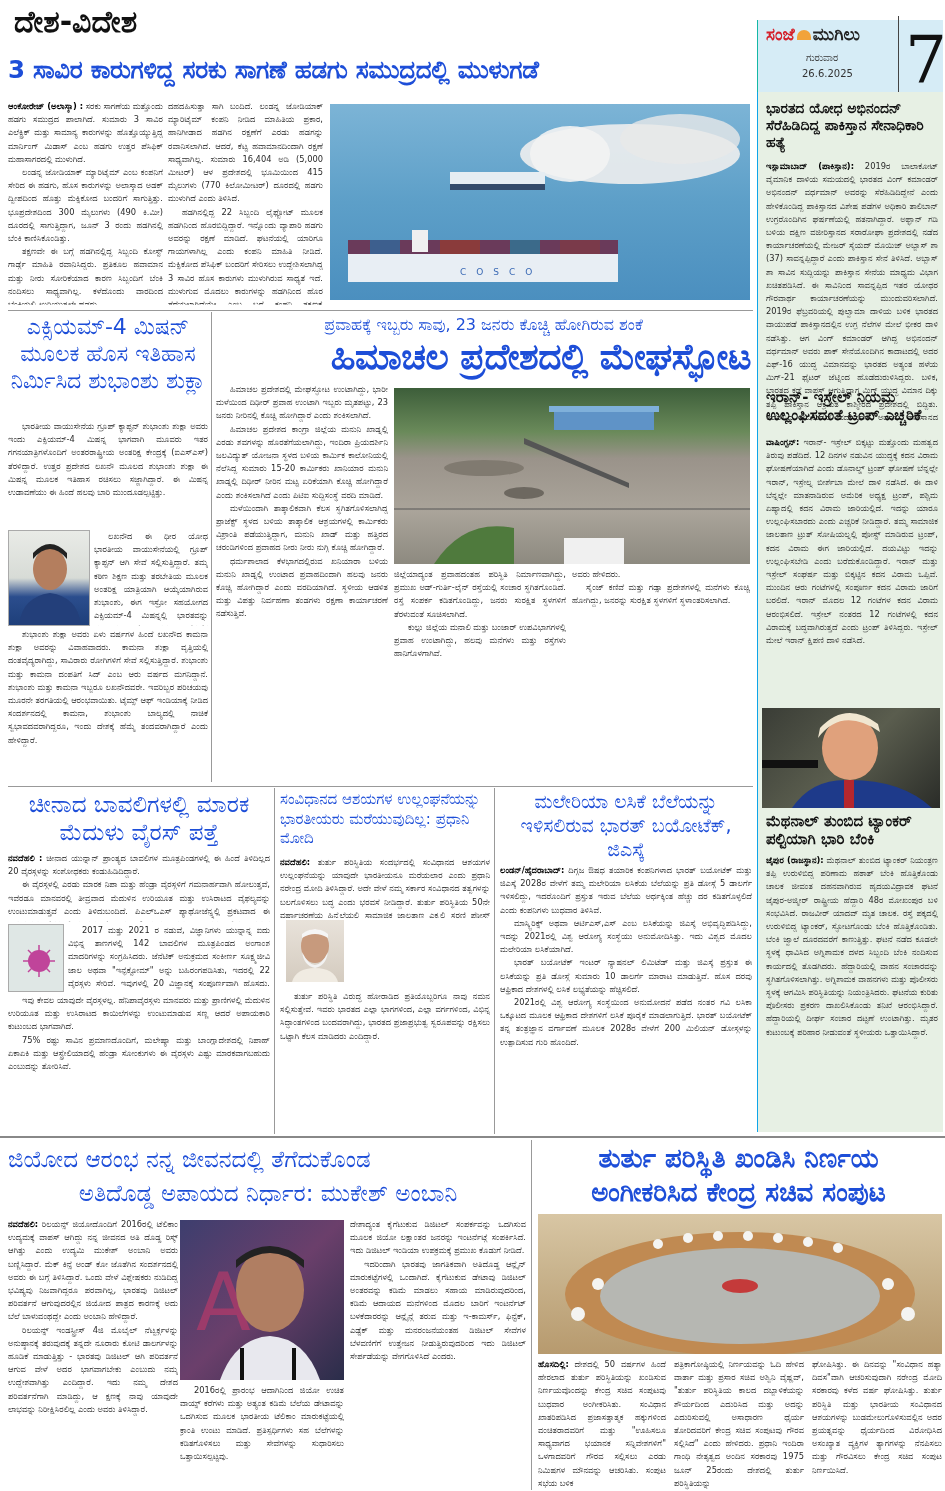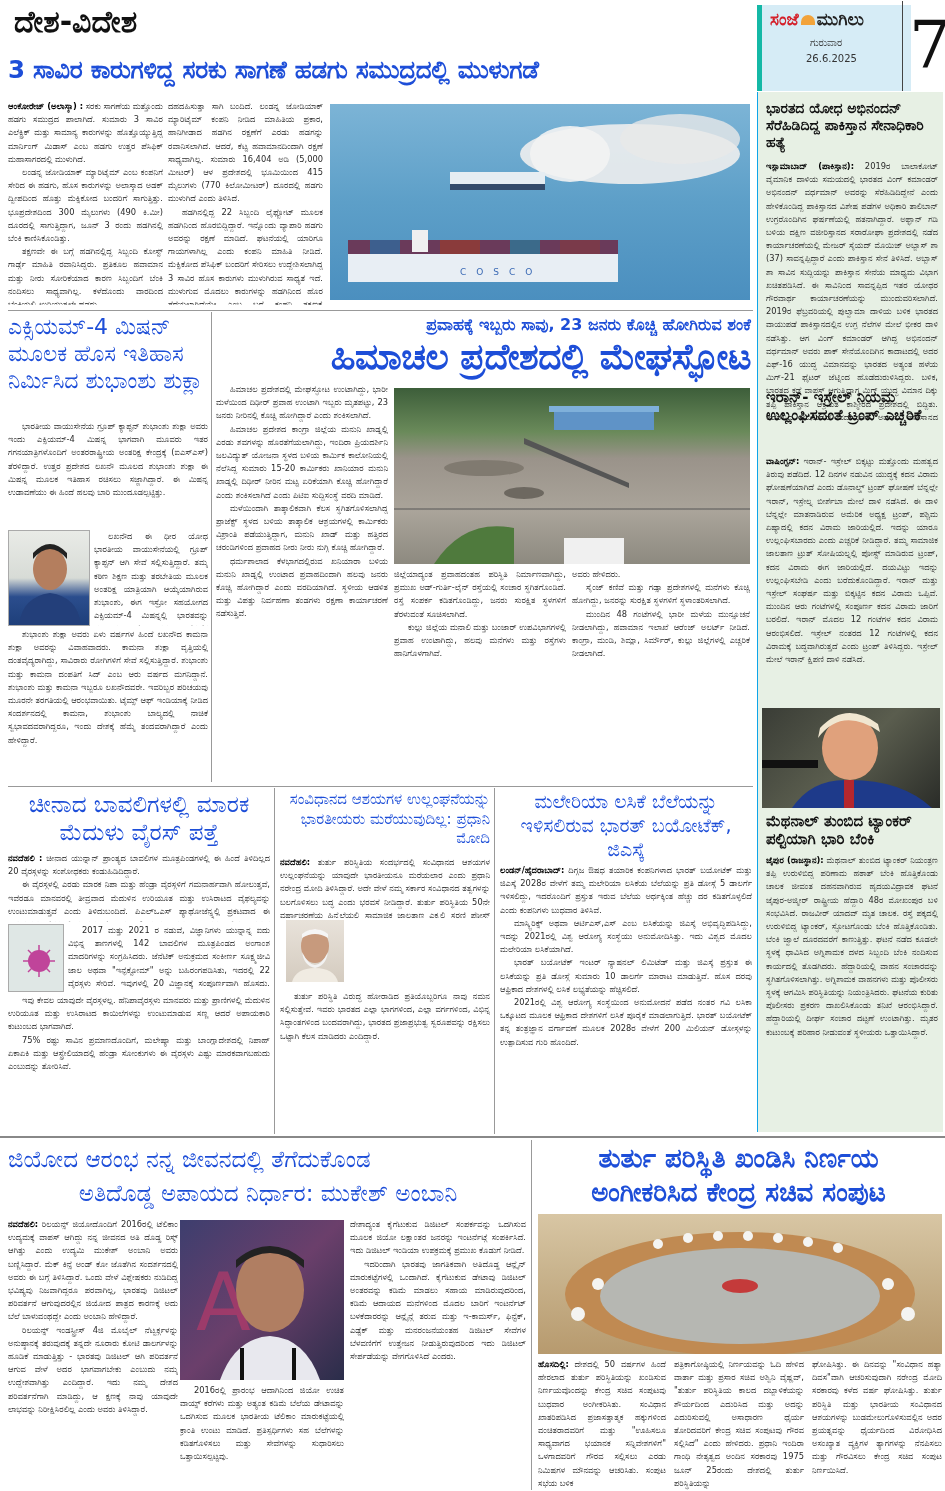--- a/index.html
+++ b/index.html
@@ -1,20 +1,20 @@
 <!DOCTYPE html>
 <html><head>
 <meta charset="utf-8">
 <style>
 *{box-sizing:border-box;margin:0;padding:0}
 html,body{width:945px;height:1491px;background:#fff;overflow:hidden}
 body{position:relative;font-family:"DejaVu Sans",sans-serif;color:#1a1a1a}
 .abs{position:absolute}
 .section{left:14px;top:4px;font-size:30px;font-weight:bold;color:#111}
-.mast{left:757px;top:5px;width:154px;height:86px;background:#d6ecf6;border-left:5px solid #14b8a6}
+.mast{left:757px;top:20px;width:186px;height:86px;background:#d6ecf6;border-left:1px solid #14b8a6}
 .mast .logo{position:absolute;left:8px;top:4px;font-size:17px;font-weight:bold}
 .mast .logo .red{color:#d4202a}
 .mast .logo .dark{color:#222}
 .mast .sun{display:inline-block;width:14px;height:10px;border-radius:7px 7px 0 0;background:#f2a33a;margin:0 2px;vertical-align:middle}
 .mast .day{position:absolute;left:48px;top:32px;font-size:10px;color:#333}
 .mast .date{position:absolute;left:44px;top:48px;font-size:10px;color:#333}
 .mast .pagenum{position:absolute;left:140px;top:-4px;font-family:"DejaVu Serif",serif;font-size:66px;color:#111;border-left:1px solid #444;padding-left:6px;line-height:90px}
 .hl{font-weight:bold;color:#1d4ed8;line-height:1.15}
 .body-text{font-size:8.3px;line-height:13.2px;color:#2a2a2a;text-align:justify;overflow:hidden}
 .body-text p{text-indent:14px}
@@ -62,40 +62,40 @@
     <rect x="40" y="136" width="30" height="14" fill="#3d5f8e"></rect>
     <rect x="110" y="136" width="40" height="14" fill="#8a3b3b"></rect>
     <rect x="180" y="136" width="30" height="14" fill="#3b6a8a"></rect>
     <rect x="230" y="136" width="40" height="14" fill="#7a3a4a"></rect>
     <rect x="82" y="126" width="16" height="22" fill="#f0f0f0"></rect>
     <text x="130" y="171" font-size="9" fill="#3b6ab5" font-family="DejaVu Sans" letter-spacing="10">COSCO</text>
   </svg>
 </div>
 <div class="abs rule-h" style="left:8px;top:310px;width:745px"></div>
 
-<div class="abs hl" style="left:8px;top:314px;width:200px;font-size:22px;line-height:1.22;font-weight:normal">ಎಕ್ಸಿಯಮ್-4 ಮಿಷನ್ ಮೂಲಕ ಹೊಸ ಇತಿಹಾಸ ನಿರ್ಮಿಸಿದ ಶುಭಾಂಶು ಶುಕ್ಲಾ</div>
+<div class="abs hl" style="left:8px;top:314px;width:200px;font-size:22px;text-align:center;line-height:1.22;font-weight:normal">ಎಕ್ಸಿಯಮ್-4 ಮಿಷನ್ ಮೂಲಕ ಹೊಸ ಇತಿಹಾಸ ನಿರ್ಮಿಸಿದ ಶುಭಾಂಶು ಶುಕ್ಲಾ</div>
 <div class="abs body-text" style="left:8px;top:420px;width:200px;height:110px">
   <p>ಭಾರತೀಯ ವಾಯುಸೇನೆಯ ಗ್ರೂಪ್ ಕ್ಯಾಪ್ಟನ್ ಶುಭಾಂಶು ಶುಕ್ಲಾ ಅವರು ಇಂದು ಎಕ್ಸಿಯಮ್-4 ಮಿಷನ್ನ ಭಾಗವಾಗಿ ಮೂವರು ಇತರ ಗಗನಯಾತ್ರಿಗಳೊಂದಿಗೆ ಅಂತರರಾಷ್ಟ್ರೀಯ ಅಂತರಿಕ್ಷ ಕೇಂದ್ರಕ್ಕೆ (ಐಎಸ್ಎಸ್) ತೆರಳಿದ್ದಾರೆ. ಉತ್ತರ ಪ್ರದೇಶದ ಲಖನೌ ಮೂಲದ ಶುಭಾಂಶು ಶುಕ್ಲಾ ಈ ಮಿಷನ್ನ ಮೂಲಕ ಇತಿಹಾಸ ರಚಿಸಲು ಸಜ್ಜಾಗಿದ್ದಾರೆ. ಈ ಮಿಷನ್ನ ಉಡಾವಣೆಯು ಈ ಹಿಂದೆ ಹಲವು ಬಾರಿ ಮುಂದೂಡಲ್ಪಟ್ಟಿತ್ತು.</p>
 </div>
 <div class="abs photo" style="left:8px;top:530px;width:82px;height:96px;background:linear-gradient(180deg,#e9ebe7 0%,#d7dbd6 50%,#2b4d8d 70%,#1e3f7a 100%);border:1px solid #aaa">
   <svg width="82" height="96">
       <ellipse cx="41" cy="38" rx="17" ry="21" fill="#b47e5e"></ellipse>
       <path d="M24 28 Q41 8 58 28 L58 22 Q41 4 24 22 Z" fill="#222"></path>
       <path d="M10 96 Q12 66 41 62 Q70 66 72 96 Z" fill="#233f7a"></path>
     </svg>
 </div>
 <div class="abs body-text" style="left:94px;top:530px;width:114px;height:96px">
   <p>ಲಖನೌದ ಈ ಧೀರ ಯೋಧ ಭಾರತೀಯ ವಾಯುಸೇನೆಯಲ್ಲಿ ಗ್ರೂಪ್ ಕ್ಯಾಪ್ಟನ್ ಆಗಿ ಸೇವೆ ಸಲ್ಲಿಸುತ್ತಿದ್ದಾರೆ. ತಮ್ಮ ಕಠಿಣ ಶಿಕ್ಷಣ ಮತ್ತು ತರಬೇತಿಯ ಮೂಲಕ ಅಂತರಿಕ್ಷ ಯಾತ್ರಿಯಾಗಿ ಆಯ್ಕೆಯಾಗಿರುವ ಶುಭಾಂಶು, ಈಗ ಇಸ್ರೋ ಸಹಯೋಗದ ಎಕ್ಸಿಯಮ್-4 ಮಿಷನ್ನಲ್ಲಿ ಭಾರತವನ್ನು ಪ್ರತಿನಿಧಿಸುತ್ತಿದ್ದಾರೆ. ತಮ್ಮ ಶೈಕ್ಷಣಿಕ ಜೀವನದಿಂದಲೂ ಶ್ರೇಷ್ಠ ಸಾಧನೆಗೈದ ಶುಭಾಂಶು, ಲಕ್ಷಾಂತರ ಯುವಕರಿಗೆ ಸ್ಫೂರ್ತಿಯ ಮೂಲವಾಗಿದ್ದಾರೆ. ಶುಭಾಂಶು ಶುಕ್ಲಾ ಅವರ ತಂದೆ ಶಂಭೂ ದಯಾಳ್ ಶುಕ್ಲಾ ನಿವೃತ್ತ ಸರ್ಕಾರಿ ಅಧಿಕಾರಿಯಾಗಿದ್ದರೆ, ತಾಯಿ ಆಶಾ ಶುಕ್ಲಾ ಗೃಹಿಣಿಯಾಗಿದ್ದಾರೆ. ಮೂವರು ಒಡಹುಟ್ಟಿದವರಲ್ಲಿ ಶುಭಾಂಶು ಕಿರಿಯವರು.</p>
 </div>
 <div class="abs body-text" style="left:8px;top:628px;width:200px;height:152px">
   <p>ಶುಭಾಂಶು ಶುಕ್ಲಾ ಅವರು ಏಳು ವರ್ಷಗಳ ಹಿಂದೆ ಲಖನೌದ ಕಾಮನಾ ಶುಕ್ಲಾ ಅವರನ್ನು ವಿವಾಹವಾದರು. ಕಾಮನಾ ಶುಕ್ಲಾ ವೃತ್ತಿಯಲ್ಲಿ ದಂತವೈದ್ಯರಾಗಿದ್ದು, ಸಾವಿರಾರು ರೋಗಿಗಳಿಗೆ ಸೇವೆ ಸಲ್ಲಿಸುತ್ತಿದ್ದಾರೆ. ಶುಭಾಂಶು ಮತ್ತು ಕಾಮನಾ ದಂಪತಿಗೆ ಸಿದ್ ಎಂಬ ಆರು ವರ್ಷದ ಮಗನಿದ್ದಾನೆ. ಶುಭಾಂಶು ಮತ್ತು ಕಾಮನಾ ಇಬ್ಬರೂ ಲಖನೌದವರೇ. ಇವರಿಬ್ಬರ ಪರಿಚಯವು ಮೂರನೇ ತರಗತಿಯಲ್ಲಿ ಆರಂಭವಾಯಿತು. ಟೈಮ್ಸ್ ಆಫ್ ಇಂಡಿಯಾಕ್ಕೆ ನೀಡಿದ ಸಂದರ್ಶನದಲ್ಲಿ ಕಾಮನಾ, ಶುಭಾಂಶು ಬಾಲ್ಯದಲ್ಲಿ ನಾಚಿಕೆ ಸ್ವಭಾವದವರಾಗಿದ್ದರೂ, ಇಂದು ದೇಶಕ್ಕೆ ಹೆಮ್ಮೆ ತಂದವರಾಗಿದ್ದಾರೆ ಎಂದು ಹೇಳಿದ್ದಾರೆ.</p>
 </div>
 <div class="abs rule-v" style="left:211px;top:312px;height:470px"></div>
 
-<div class="abs hl" style="left:216px;top:316px;width:535px;font-size:16px;text-align:right;font-weight:bold">ಪ್ರವಾಹಕ್ಕೆ ಇಬ್ಬರು ಸಾವು, 23 ಜನರು ಕೊಚ್ಚಿ ಹೋಗಿರುವ ಶಂಕೆ</div>
+<div class="abs hl" style="left:216px;top:316px;width:535px;font-size:16px;text-align:center;font-weight:normal">ಪ್ರವಾಹಕ್ಕೆ ಇಬ್ಬರು ಸಾವು, 23 ಜನರು ಕೊಚ್ಚಿ ಹೋಗಿರುವ ಶಂಕೆ</div>
 <div class="abs hl" style="left:216px;top:336px;width:535px;font-size:36px;text-align:right;font-weight:700;letter-spacing:-0.5px">ಹಿಮಾಚಲ ಪ್ರದೇಶದಲ್ಲಿ ಮೇಘಸ್ಫೋಟ</div>
 <div class="abs body-text" style="left:216px;top:383px;width:172px;height:400px">
   <p>ಹಿಮಾಚಲ ಪ್ರದೇಶದಲ್ಲಿ ಮೇಘಸ್ಫೋಟ ಉಂಟಾಗಿದ್ದು, ಭಾರೀ ಮಳೆಯಿಂದ ದಿಢೀರ್ ಪ್ರವಾಹ ಉಂಟಾಗಿ ಇಬ್ಬರು ಮೃತಪಟ್ಟು, 23 ಜನರು ನೀರಿನಲ್ಲಿ ಕೊಚ್ಚಿ ಹೋಗಿದ್ದಾರೆ ಎಂದು ಶಂಕಿಸಲಾಗಿದೆ.</p>
   <p>ಹಿಮಾಚಲ ಪ್ರದೇಶದ ಕಾಂಗ್ರಾ ಜಿಲ್ಲೆಯ ಮನುನಿ ಖಾಡ್ನಲ್ಲಿ ಎರಡು ಶವಗಳನ್ನು ಹೊರತೆಗೆಯಲಾಗಿದ್ದು, ಇಂದಿರಾ ಪ್ರಿಯದರ್ಶಿನಿ ಜಲವಿದ್ಯುತ್ ಯೋಜನಾ ಸ್ಥಳದ ಬಳಿಯ ಕಾರ್ಮಿಕ ಕಾಲೋನಿಯಲ್ಲಿ ನೆಲೆಸಿದ್ದ ಸುಮಾರು 15-20 ಕಾರ್ಮಿಕರು ಖಾನಿಯಾರ ಮನುನಿ ಖಾಡ್ನಲ್ಲಿ ದಿಢೀರ್ ನೀರಿನ ಮಟ್ಟ ಏರಿಕೆಯಾಗಿ ಕೊಚ್ಚಿ ಹೋಗಿದ್ದಾರೆ ಎಂದು ಶಂಕಿಸಲಾಗಿದೆ ಎಂದು ಪಿಟಿಐ ಸುದ್ದಿಸಂಸ್ಥೆ ವರದಿ ಮಾಡಿದೆ.</p>
   <p>ಮಳೆಯಿಂದಾಗಿ ತಾತ್ಕಾಲಿಕವಾಗಿ ಕೆಲಸ ಸ್ಥಗಿತಗೊಳಿಸಲಾಗಿದ್ದ ಪ್ರಾಜೆಕ್ಟ್ ಸ್ಥಳದ ಬಳಿಯ ತಾತ್ಕಾಲಿಕ ಆಶ್ರಯಗಳಲ್ಲಿ ಕಾರ್ಮಿಕರು ವಿಶ್ರಾಂತಿ ಪಡೆಯುತ್ತಿದ್ದಾಗ, ಮನುನಿ ಖಾಡ್ ಮತ್ತು ಹತ್ತಿರದ ಚರಂಡಿಗಳಿಂದ ಪ್ರವಾಹದ ನೀರು ನೀರು ನುಗ್ಗಿ ಕೊಚ್ಚಿ ಹೋಗಿದ್ದಾರೆ.</p>
   <p>ಧರ್ಮಶಾಲಾದ ಕೆಳಭಾಗದಲ್ಲಿರುವ ಖನಿಯಾರಾ ಬಳಿಯ ಮನುನಿ ಖಾಡ್ನಲ್ಲಿ ಉಂಟಾದ ಪ್ರವಾಹದಿಂದಾಗಿ ಹಲವು ಜನರು ಕೊಚ್ಚಿ ಹೋಗಿದ್ದಾರೆ ಎಂದು ವರದಿಯಾಗಿದೆ. ಸ್ಥಳೀಯ ಆಡಳಿತ ಮತ್ತು ವಿಪತ್ತು ನಿರ್ವಹಣಾ ತಂಡಗಳು ರಕ್ಷಣಾ ಕಾರ್ಯಾಚರಣೆ ನಡೆಸುತ್ತಿವೆ.</p>
 </div>
 <div class="abs photo" style="left:394px;top:388px;width:356px;height:176px;background:linear-gradient(180deg,#3d5e3a 0%,#6a8a5a 25%,#9a938a 40%,#aaa49a 70%,#8d8a80 100%)">
   <svg width="356" height="176">
     <rect x="160" y="20" width="100" height="22" fill="#5f93c7"></rect>
@@ -108,21 +108,20 @@
     <path d="M40 176 Q70 130 120 140 L120 176 Z" fill="#4f7a3d"></path>
   </svg>
 </div>
 <div class="abs body-text" style="left:394px;top:568px;width:172px;height:215px">
   <p class="first">ಜಿಲ್ಲೆಯಾದ್ಯಂತ ಪ್ರವಾಹದಂತಹ ಪರಿಸ್ಥಿತಿ ನಿರ್ಮಾಣವಾಗಿದ್ದು, ಪ್ರಮುಖ ಅಡ್-ಗುರ್ತಿ-ಲೈನ್ ರಸ್ತೆಯಲ್ಲಿ ಸಂಚಾರ ಸ್ಥಗಿತಗೊಂಡಿದೆ. ರಸ್ತೆ ಸಂಪರ್ಕ ಕಡಿತಗೊಂಡಿದ್ದು, ಜನರು ಸುರಕ್ಷಿತ ಸ್ಥಳಗಳಿಗೆ ತೆರಳುವಂತೆ ಸೂಚಿಸಲಾಗಿದೆ.</p>
   <p>ಕುಲ್ಲು ಜಿಲ್ಲೆಯ ಮನಾಲಿ ಮತ್ತು ಬಂಜಾರ್ ಉಪವಿಭಾಗಗಳಲ್ಲಿ ಪ್ರವಾಹ ಉಂಟಾಗಿದ್ದು, ಹಲವು ಮನೆಗಳು ಮತ್ತು ರಸ್ತೆಗಳು ಹಾನಿಗೊಳಗಾಗಿವೆ.</p>
 </div>
 <div class="abs body-text" style="left:572px;top:568px;width:178px;height:215px">
   <p class="first">ಅವರು ಹೇಳಿದರು.</p>
   <p>ಸೈಂಜ್ ಕಣಿವೆ ಮತ್ತು ಗಡ್ಸಾ ಪ್ರದೇಶಗಳಲ್ಲಿ ಮನೆಗಳು ಕೊಚ್ಚಿ ಹೋಗಿದ್ದು, ಜನರನ್ನು ಸುರಕ್ಷಿತ ಸ್ಥಳಗಳಿಗೆ ಸ್ಥಳಾಂತರಿಸಲಾಗಿದೆ.</p>
-  <p>ಮುಂದಿನ 48 ಗಂಟೆಗಳಲ್ಲಿ ಭಾರೀ ಮಳೆಯ ಮುನ್ಸೂಚನೆ ನೀಡಲಾಗಿದ್ದು, ಹವಾಮಾನ ಇಲಾಖೆ ಆರೆಂಜ್ ಅಲರ್ಟ್ ನೀಡಿದೆ. ಕಾಂಗ್ರಾ, ಮಂಡಿ, ಶಿಮ್ಲಾ, ಸಿರ್ಮೌರ್, ಕುಲ್ಲು ಜಿಲ್ಲೆಗಳಲ್ಲಿ ಎಚ್ಚರಿಕೆ ನೀಡಲಾಗಿದೆ.</p>
 </div>
 <div class="abs rule-h" style="left:8px;top:786px;width:745px"></div>
 
 <div class="abs hl" style="left:8px;top:790px;width:262px;font-size:23px;text-align:center;font-weight:normal;line-height:1.22">ಚೀನಾದ ಬಾವಲಿಗಳಲ್ಲಿ ಮಾರಕ ಮೆದುಳು ವೈರಸ್ ಪತ್ತೆ</div>
 <div class="abs body-text" style="left:8px;top:852px;width:262px;height:70px">
   <p class="first"><span class="dl">ನವದೆಹಲಿ :</span> <span>ಚೀನಾದ ಯುನ್ನಾನ್ ಪ್ರಾಂತ್ಯದ ಬಾವಲಿಗಳ ಮೂತ್ರಪಿಂಡಗಳಲ್ಲಿ ಈ ಹಿಂದೆ ತಿಳಿದಿಲ್ಲದ 20 ವೈರಸ್ಗಳನ್ನು ಸಂಶೋಧಕರು ಕಂಡುಹಿಡಿದಿದ್ದಾರೆ.</span></p>
   <p>ಈ ವೈರಸ್ಗಳಲ್ಲಿ ಎರಡು ಮಾರಕ ನಿಪಾ ಮತ್ತು ಹೆಂಡ್ರಾ ವೈರಸ್ಗಳಿಗೆ ಗಮನಾರ್ಹವಾಗಿ ಹೋಲುತ್ತವೆ, ಇವೆರಡೂ ಮಾನವರಲ್ಲಿ ತೀವ್ರವಾದ ಮೆದುಳಿನ ಉರಿಯೂತ ಮತ್ತು ಉಸಿರಾಟದ ವೈಫಲ್ಯವನ್ನು ಉಂಟುಮಾಡುತ್ತವೆ ಎಂದು ತಿಳಿದುಬಂದಿದೆ. ಪಿಎಲ್ಒಎಸ್ ಪ್ಯಾಥೋಜೆನ್ಸ್ನಲ್ಲಿ ಪ್ರಕಟವಾದ ಈ ಅಧ್ಯಯನವು ವೈರಸ್ಗಳಿಗೆ ಮಾತ್ರವಲ್ಲದೆ, ಅವು ಎಲ್ಲಿ ಕಂಡುಬಂದವು ಎಂಬುದರ ಬಗ್ಗೆಯೂ ಗಮನ ಸೆಳೆದಿದೆ. ಮೂತ್ರವನ್ನು ಉತ್ಪಾದಿಸುವ ಅಂಗ, ಈ ವೈರಸ್ಗಳು ಹೇಗೆ ಹರಡಬಹುದು ಎಂಬುದರ ಬಗ್ಗೆ ಕಳವಳವನ್ನು ಹುಟ್ಟುಹಾಕಿದೆ.</p>
 </div>
 <div class="abs photo" style="left:8px;top:924px;width:56px;height:68px;background:#dfe7e5;border:1px solid #aaa">
   <svg width="56" height="68">
@@ -137,21 +136,21 @@
 </div>
 <div class="abs body-text" style="left:68px;top:924px;width:202px;height:68px">
   <p>2017 ಮತ್ತು 2021 ರ ನಡುವೆ, ವಿಜ್ಞಾನಿಗಳು ಯುನ್ನಾನ್ನ ಐದು ವಿಭಿನ್ನ ತಾಣಗಳಲ್ಲಿ 142 ಬಾವಲಿಗಳ ಮೂತ್ರಪಿಂಡದ ಅಂಗಾಂಶ ಮಾದರಿಗಳನ್ನು ಸಂಗ್ರಹಿಸಿದರು. ಜೆನೆಟಿಕ್ ಅನುಕ್ರಮದ ಸಂಕೀರ್ಣ ಸೂಕ್ಷ್ಮಜೀವಿ ಜಾಲ ಅಥವಾ "ಇನ್ಫೆಕ್ಟೋಮ್" ಅನ್ನು ಬಹಿರಂಗಪಡಿಸಿತು, ಇದರಲ್ಲಿ 22 ವೈರಸ್ಗಳು ಸೇರಿವೆ. ಇವುಗಳಲ್ಲಿ 20 ವಿಜ್ಞಾನಕ್ಕೆ ಸಂಪೂರ್ಣವಾಗಿ ಹೊಸದು. ಯುನ್ನಾನ್ ಬ್ಯಾಟ್ ಹೆನಿಪಾವೈರಸ್ 1 ಮತ್ತು 2 ಎಂದು ಹೆಸರಿಸಲಾದ ಎರಡು ಹೆನಿಪಾವೈರಸ್ಗಳು ಅತ್ಯಂತ ಗಮನಾರ್ಹವಾಗಿವೆ, ಇವು ನಿರ್ಣಾಯಕ ಪ್ರೋಟೀನ್ಗಳಲ್ಲಿ ಹೆಂಡ್ರಾ ಮತ್ತು ನಿಪಾ ವೈರಸ್ಗಳಿಗೆ 71% ರಷ್ಟು ಹೋಲಿಕೆಯನ್ನು ತೋರಿಸಿವೆ.</p>
 </div>
 <div class="abs body-text" style="left:8px;top:994px;width:262px;height:140px">
   <p>ಇವು ಕೇವಲ ಯಾವುದೇ ವೈರಸ್ಗಳಲ್ಲ. ಹೆನಿಪಾವೈರಸ್ಗಳು ಮಾನವರು ಮತ್ತು ಪ್ರಾಣಿಗಳಲ್ಲಿ ಮೆದುಳಿನ ಉರಿಯೂತ ಮತ್ತು ಉಸಿರಾಟದ ಕಾಯಿಲೆಗಳನ್ನು ಉಂಟುಮಾಡುವ ಸಣ್ಣ ಆದರೆ ಅಪಾಯಕಾರಿ ಕುಟುಂಬದ ಭಾಗವಾಗಿದೆ.</p>
   <p>75% ರಷ್ಟು ಸಾವಿನ ಪ್ರಮಾಣದೊಂದಿಗೆ, ಮಲೇಷ್ಯಾ ಮತ್ತು ಬಾಂಗ್ಲಾದೇಶದಲ್ಲಿ ನಿಪಾಹ್ ಏಕಾಏಕಿ ಮತ್ತು ಆಸ್ಟ್ರೇಲಿಯಾದಲ್ಲಿ ಹೆಂಡ್ರಾ ಸೋಂಕುಗಳು ಈ ವೈರಸ್ಗಳು ಎಷ್ಟು ಮಾರಕವಾಗಬಹುದು ಎಂಬುದನ್ನು ತೋರಿಸಿವೆ.</p>
 </div>
 <div class="abs rule-v" style="left:274px;top:788px;height:346px"></div>
 
-<div class="abs hl" style="left:280px;top:790px;width:210px;font-size:15px;text-align:right;font-weight:normal;line-height:1.3">ಸಂವಿಧಾನದ ಆಶಯಗಳ ಉಲ್ಲಂಘನೆಯನ್ನು ಭಾರತೀಯರು ಮರೆಯುವುದಿಲ್ಲ: ಪ್ರಧಾನಿ ಮೋದಿ</div>
+<div class="abs hl" style="left:280px;top:790px;width:210px;font-size:15px;text-align:left;font-weight:normal;line-height:1.3">ಸಂವಿಧಾನದ ಆಶಯಗಳ ಉಲ್ಲಂಘನೆಯನ್ನು ಭಾರತೀಯರು ಮರೆಯುವುದಿಲ್ಲ: ಪ್ರಧಾನಿ ಮೋದಿ</div>
 <div class="abs body-text" style="left:280px;top:856px;width:210px;height:62px">
   <p class="first"><span class="dl">ನವದೆಹಲಿ:</span> <span>ತುರ್ತು ಪರಿಸ್ಥಿತಿಯ ಸಂದರ್ಭದಲ್ಲಿ ಸಂವಿಧಾನದ ಆಶಯಗಳ ಉಲ್ಲಂಘನೆಯನ್ನು ಯಾವುದೇ ಭಾರತೀಯನೂ ಮರೆಯಲಾರ ಎಂದು ಪ್ರಧಾನಿ ನರೇಂದ್ರ ಮೋದಿ ತಿಳಿಸಿದ್ದಾರೆ. ಅದೇ ವೇಳೆ ನಮ್ಮ ಸರ್ಕಾರ ಸಂವಿಧಾನದ ತತ್ವಗಳನ್ನು ಬಲಗೊಳಿಸಲು ಬದ್ಧ ಎಂದು ಭರವಸೆ ನೀಡಿದ್ದಾರೆ. ತುರ್ತು ಪರಿಸ್ಥಿತಿಯ 50ನೇ ವರ್ಷಾಚರಣೆಯ ಹಿನ್ನೆಲೆಯಲ್ಲಿ ಸಾಮಾಜಿಕ ಜಾಲತಾಣ ಎಕ್ಸ್ನಲ್ಲಿ ಸರಣಿ ಪೋಸ್ಟ್ ಮಾಡಿರುವ ಪ್ರಧಾನಿ ಮೋದಿ, ಭಾರತದ ಪ್ರಜಾಪ್ರಭುತ್ವದ ಇತಿಹಾಸದಲ್ಲಿ ಇದೊಂದು ಕರಾಳ ಅಧ್ಯಾಯ ಎಂದು ಬಣ್ಣಿಸಿದ್ದಾರೆ. ತುರ್ತು ಪರಿಸ್ಥಿತಿಯ ಸಂದರ್ಭದಲ್ಲಿ ಸಂವಿಧಾನದ ಮೌಲ್ಯಗಳನ್ನು ಬದಿಗಿಡಲಾಯಿತು. ಮೂಲಭೂತ ಹಕ್ಕುಗಳನ್ನು ಅಮಾನತುಗೊಳಿಸಲಾಯಿತು. ಪತ್ರಿಕಾ ಸ್ವಾತಂತ್ರ್ಯವನ್ನು ಹತ್ತಿಕ್ಕಲಾಯಿತು. ಅನೇಕ ರಾಜಕೀಯ ನಾಯಕರು, ಸಾಮಾಜಿಕ ಕಾರ್ಯಕರ್ತರು, ವಿದ್ಯಾರ್ಥಿಗಳು ಮತ್ತು ಸಾಮಾನ್ಯ ನಾಗರಿಕರನ್ನು ಜೈಲಿಗೆ ಹಾಕಲಾಯಿತು. ಆ ಸಮಯದಲ್ಲಿ ಅಧಿಕಾರದಲ್ಲಿದ್ದ ಕಾಂಗ್ರೆಸ್ ಸರ್ಕಾರ ಪ್ರಜಾಪ್ರಭುತ್ವವನ್ನು ಬಂಧನದಲ್ಲಿರಿಸಿತು ಎಂದು ಅವರು ಟೀಕಿಸಿದ್ದಾರೆ.</span></p>
 </div>
 <div class="abs photo" style="left:286px;top:920px;width:58px;height:62px;background:linear-gradient(180deg,#e8e2da 0%,#d4cbbf 100%)">
   <svg width="58" height="62">
       <ellipse cx="29" cy="26" rx="14" ry="17" fill="#c79a7d"></ellipse>
       <path d="M16 32 Q29 58 42 32 Q40 46 29 48 Q18 46 16 32 Z" fill="#f2f2f2"></path>
       <path d="M16 14 Q29 4 42 14 L42 18 Q29 10 16 18 Z" fill="#f5f5f5"></path>
       <path d="M6 62 Q10 48 29 48 Q48 48 52 62 Z" fill="#f0ebe2"></path>
     </svg>
@@ -169,21 +168,21 @@
   <p>ಭಾರತ್ ಬಯೋಟೆಕ್ ಇಂಟರ್ ನ್ಯಾಷನಲ್ ಲಿಮಿಟೆಡ್ ಮತ್ತು ಜಿಎಸ್ಕೆ ಪ್ರಸ್ತುತ ಈ ಲಸಿಕೆಯನ್ನು ಪ್ರತಿ ಡೋಸ್ಗೆ ಸುಮಾರು 10 ಡಾಲರ್ಗೆ ಮಾರಾಟ ಮಾಡುತ್ತಿವೆ. ಹೊಸ ದರವು ಆಫ್ರಿಕಾದ ದೇಶಗಳಲ್ಲಿ ಲಸಿಕೆ ಲಭ್ಯತೆಯನ್ನು ಹೆಚ್ಚಿಸಲಿದೆ.</p>
   <p>2021ರಲ್ಲಿ ವಿಶ್ವ ಆರೋಗ್ಯ ಸಂಸ್ಥೆಯಿಂದ ಅನುಮೋದನೆ ಪಡೆದ ನಂತರ ಗವಿ ಲಸಿಕಾ ಒಕ್ಕೂಟದ ಮೂಲಕ ಆಫ್ರಿಕಾದ ದೇಶಗಳಿಗೆ ಲಸಿಕೆ ಪೂರೈಕೆ ಮಾಡಲಾಗುತ್ತಿದೆ. ಭಾರತ್ ಬಯೋಟೆಕ್ ತನ್ನ ತಂತ್ರಜ್ಞಾನ ವರ್ಗಾವಣೆ ಮೂಲಕ 2028ರ ವೇಳೆಗೆ 200 ಮಿಲಿಯನ್ ಡೋಸ್ಗಳನ್ನು ಉತ್ಪಾದಿಸುವ ಗುರಿ ಹೊಂದಿದೆ.</p>
 </div>
 
 <div class="abs sidebar">
   <div class="abs sb-h" style="left:8px;top:8px;width:172px;font-size:14px">ಭಾರತದ ಯೋಧ ಅಭಿನಂದನ್ ಸೆರೆಹಿಡಿದಿದ್ದ ಪಾಕಿಸ್ತಾನ ಸೇನಾಧಿಕಾರಿ ಹತ್ಯೆ</div>
   <div class="abs body-text" style="left:8px;top:68px;width:172px;height:260px">
     <p class="first"><span class="dl">ಇಸ್ಲಾಮಾಬಾದ್ (ಪಾಕಿಸ್ತಾನ):</span> <span>2019ರ ಬಾಲಾಕೋಟ್ ವೈಮಾನಿಕ ದಾಳಿಯ ಸಮಯದಲ್ಲಿ ಭಾರತದ ವಿಂಗ್ ಕಮಾಂಡರ್ ಅಭಿನಂದನ್ ವರ್ಧಮಾನ್ ಅವರನ್ನು ಸೆರೆಹಿಡಿದಿದ್ದೇನೆ ಎಂದು ಹೇಳಿಕೊಂಡಿದ್ದ ಪಾಕಿಸ್ತಾನದ ವಿಶೇಷ ಪಡೆಗಳ ಅಧಿಕಾರಿ ತಾಲಿಬಾನ್ ಉಗ್ರರೊಂದಿಗಿನ ಘರ್ಷಣೆಯಲ್ಲಿ ಹತನಾಗಿದ್ದಾರೆ. ಅಫ್ಘಾನ್ ಗಡಿ ಬಳಿಯ ದಕ್ಷಿಣ ವಜೀರಿಸ್ತಾನದ ಸರಾರೋಘಾ ಪ್ರದೇಶದಲ್ಲಿ ನಡೆದ ಕಾರ್ಯಾಚರಣೆಯಲ್ಲಿ ಮೇಜರ್ ಸೈಯದ್ ಮೊಯಿಜ್ ಅಬ್ಬಾಸ್ ಶಾ (37) ಸಾವನ್ನಪ್ಪಿದ್ದಾರೆ ಎಂದು ಪಾಕಿಸ್ತಾನ ಸೇನೆ ತಿಳಿಸಿದೆ. ಅಬ್ಬಾಸ್ ಶಾ ಸಾವಿನ ಸುದ್ದಿಯನ್ನು ಪಾಕಿಸ್ತಾನ ಸೇನೆಯ ಮಾಧ್ಯಮ ವಿಭಾಗ ಖಚಿತಪಡಿಸಿದೆ. ಈ ಸಾವಿನಿಂದ ಸಾವನ್ನಪ್ಪಿದ ಇತರ ಯೋಧರ ಗೌರವಾರ್ಥ ಕಾರ್ಯಾಚರಣೆಯನ್ನು ಮುಂದುವರಿಸಲಾಗಿದೆ. 2019ರ ಫೆಬ್ರವರಿಯಲ್ಲಿ ಪುಲ್ವಾಮಾ ದಾಳಿಯ ಬಳಿಕ ಭಾರತದ ವಾಯುಪಡೆ ಪಾಕಿಸ್ತಾನದಲ್ಲಿನ ಉಗ್ರ ನೆಲೆಗಳ ಮೇಲೆ ಭೀಕರ ದಾಳಿ ನಡೆಸಿತ್ತು. ಆಗ ವಿಂಗ್ ಕಮಾಂಡರ್ ಆಗಿದ್ದ ಅಭಿನಂದನ್ ವರ್ಧಮಾನ್ ಅವರು ಪಾಕ್ ಸೇನೆಯೊಂದಿಗಿನ ಕಾದಾಟದಲ್ಲಿ ಅದರ ಎಫ್-16 ಯುದ್ಧ ವಿಮಾನವನ್ನು ಭಾರತದ ಅತ್ಯಂತ ಹಳೆಯ ಮಿಗ್-21 ಫೈಟರ್ ಜೆಟ್ನಿಂದ ಹೊಡೆದುರುಳಿಸಿದ್ದರು. ಬಳಿಕ, ಭಾರತದ ಕಡೆ ವಾಪಸ್ ಆಗುತ್ತಿದ್ದಾಗ ಮಿಗ್ ಯುದ್ಧ ವಿಮಾನ ದಿಕ್ಕು ತಪ್ಪಿ ಪಾಕಿಸ್ತಾನ ಆಕ್ರಮಿತ ಕಾಶ್ಮೀರದ ಪ್ರದೇಶದಲ್ಲಿ ಬಿದ್ದಿತು. ಅದರಲ್ಲಿದ್ದ ಅಭಿನಂದನ್ ವರ್ಧಮಾನ್ ಅವರನ್ನು ಪಾಕಿಸ್ತಾನದ ಸೈನಿಕರು ಬಂಧಿಸಿದ್ದರು.</span></p>
   </div>
   <div class="abs sb-h" style="left:8px;top:296px;width:175px;font-size:15px">ಇರಾನ್- ಇಸ್ರೇಲ್ ನಿಯಮ ಉಲ್ಲಂಘಿಸದಂತೆ ಟ್ರಂಪ್ ಎಚ್ಚರಿಕೆ</div>
-  <div class="abs body-text" style="left:8px;top:363px;width:172px;height:266px">
+  <div class="abs body-text" style="left:8px;top:344px;width:172px;height:266px">
     <p class="first"><span class="dl">ವಾಷಿಂಗ್ಟನ್:</span> <span>ಇರಾನ್- ಇಸ್ರೇಲ್ ಬಿಕ್ಕಟ್ಟು ಮತ್ತೊಂದು ಮಹತ್ವದ ತಿರುವು ಪಡೆದಿದೆ. 12 ದಿನಗಳ ನಡುವಿನ ಯುದ್ಧಕ್ಕೆ ಕದನ ವಿರಾಮ ಘೋಷಣೆಯಾಗಿದೆ ಎಂದು ಡೊನಾಲ್ಡ್ ಟ್ರಂಪ್ ಘೋಷಣೆ ಬೆನ್ನಲ್ಲೇ ಇರಾನ್, ಇಸ್ರೇಲ್ನ ಬೀರ್ಶೆಬಾ ಮೇಲೆ ದಾಳಿ ನಡೆಸಿದೆ. ಈ ದಾಳಿ ಬೆನ್ನಲ್ಲೇ ಮಾತನಾಡಿರುವ ಅಮೆರಿಕ ಅಧ್ಯಕ್ಷ ಟ್ರಂಪ್, ಪಶ್ಚಿಮ ಏಷ್ಯಾದಲ್ಲಿ ಕದನ ವಿರಾಮ ಜಾರಿಯಲ್ಲಿದೆ. ಇದನ್ನು ಯಾರೂ ಉಲ್ಲಂಘಿಸಬಾರದು ಎಂದು ಎಚ್ಚರಿಕೆ ನೀಡಿದ್ದಾರೆ. ತಮ್ಮ ಸಾಮಾಜಿಕ ಜಾಲತಾಣ ಟ್ರುತ್ ಸೋಷಿಯಲ್ನಲ್ಲಿ ಪೋಸ್ಟ್ ಮಾಡಿರುವ ಟ್ರಂಪ್, ಕದನ ವಿರಾಮ ಈಗ ಜಾರಿಯಲ್ಲಿದೆ. ದಯವಿಟ್ಟು ಇದನ್ನು ಉಲ್ಲಂಘಿಸಬೇಡಿ ಎಂದು ಬರೆದುಕೊಂಡಿದ್ದಾರೆ. ಇರಾನ್ ಮತ್ತು ಇಸ್ರೇಲ್ ಸಂಘರ್ಷ ಮತ್ತು ಬಿಕ್ಕಟ್ಟಿನ ಕದನ ವಿರಾಮ ಒಪ್ಪಿವೆ. ಮುಂದಿನ ಆರು ಗಂಟೆಗಳಲ್ಲಿ ಸಂಪೂರ್ಣ ಕದನ ವಿರಾಮ ಜಾರಿಗೆ ಬರಲಿದೆ. ಇರಾನ್ ಮೊದಲ 12 ಗಂಟೆಗಳ ಕದನ ವಿರಾಮ ಆರಂಭಿಸಲಿದೆ. ಇಸ್ರೇಲ್ ನಂತರದ 12 ಗಂಟೆಗಳಲ್ಲಿ ಕದನ ವಿರಾಮಕ್ಕೆ ಬದ್ಧವಾಗಿರುತ್ತದೆ ಎಂದು ಟ್ರಂಪ್ ತಿಳಿಸಿದ್ದರು. ಇಸ್ರೇಲ್ ಮೇಲೆ ಇರಾನ್ ಕ್ಷಿಪಣಿ ದಾಳಿ ನಡೆಸಿದೆ.</span></p>
   </div>
   <div class="abs photo" style="left:4px;top:616px;width:178px;height:100px;background:linear-gradient(135deg,#3a3d36 0%,#5a5d4e 50%,#2a2c28 100%)">
     <svg width="178" height="100">
         <ellipse cx="88" cy="40" rx="28" ry="32" fill="#e0a17c"></ellipse>
         <path d="M56 30 Q80 -2 118 24 L116 16 Q84 -8 58 20 Z" fill="#f0e6d0"></path>
         <path d="M30 100 Q50 70 88 72 Q140 72 170 100 Z" fill="#1e3a8a"></path>
         <rect x="82" y="72" width="10" height="28" fill="#b5272d"></rect>
         <rect x="0" y="52" width="56" height="8" fill="#111"></rect>
       </svg>

